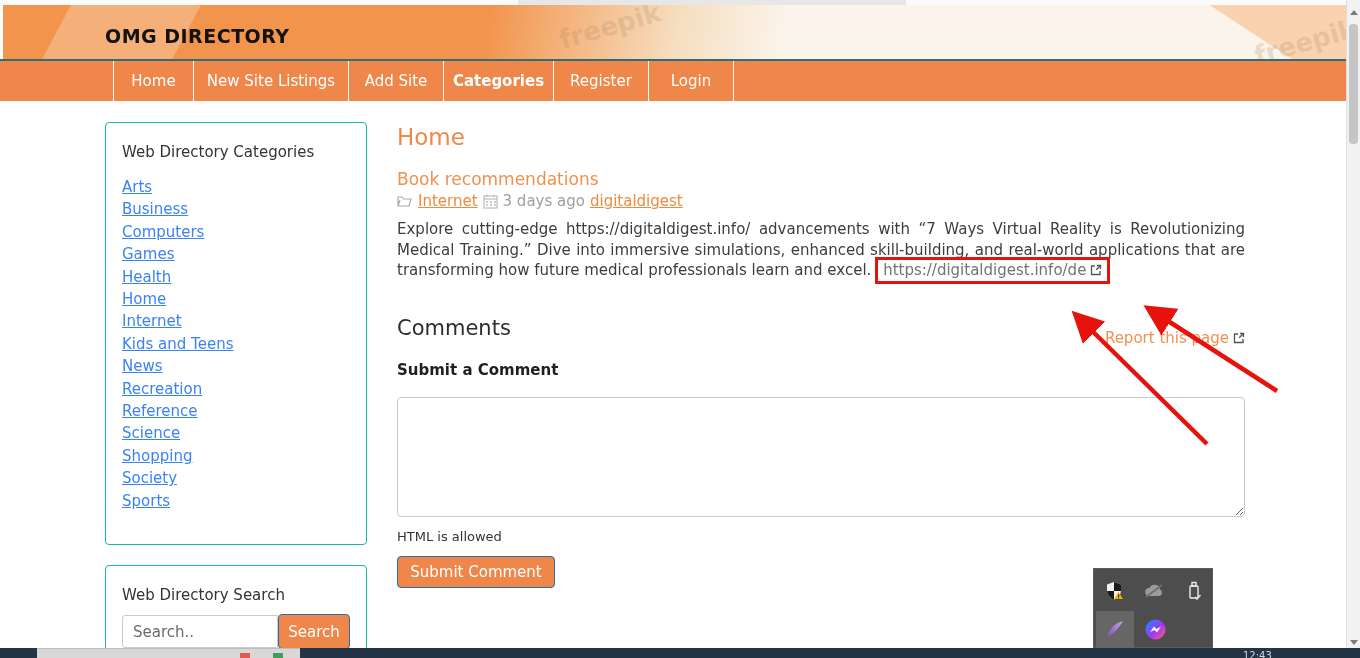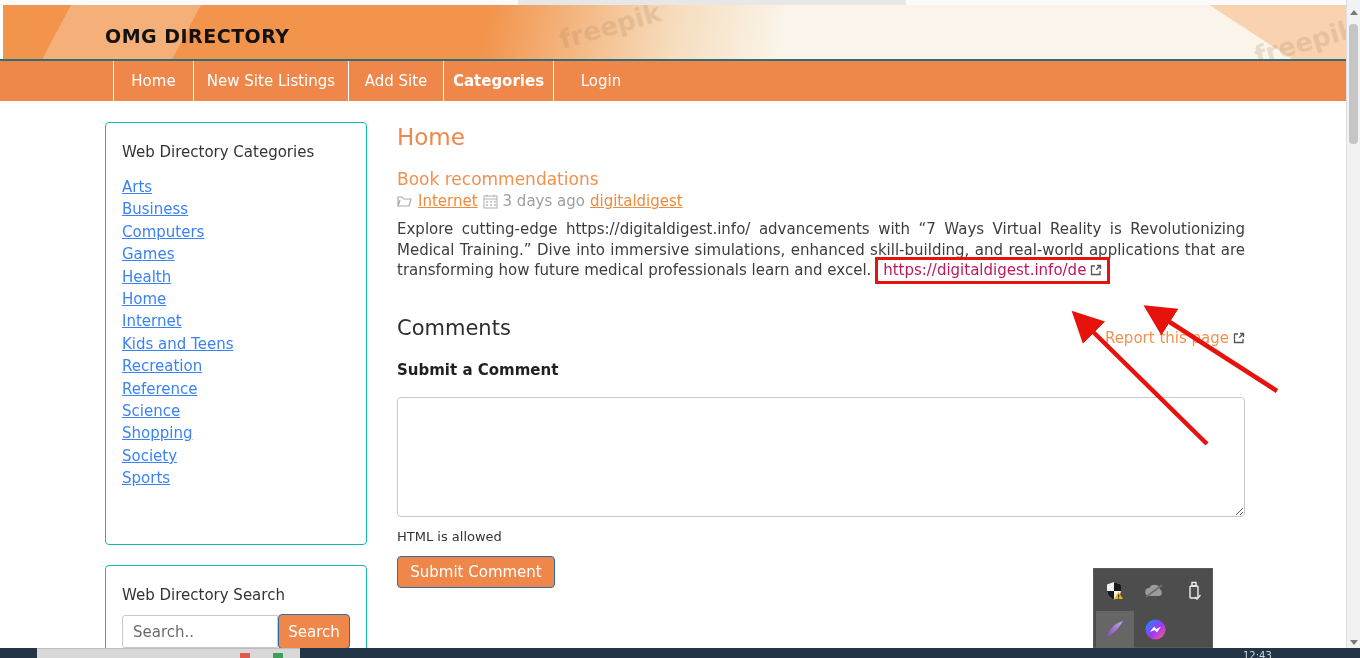--- a/index.html
+++ b/index.html
@@ -49,21 +49,21 @@
 
   
   .main{position:absolute;left:397px;top:120px;width:848px;}
   .page-h{position:absolute;top:4px;margin:0;font-size:23px;font-weight:500;color:#f0874a;}
   .post-title{position:absolute;top:49px;font-size:17px;color:#f0914f;text-decoration:none;}
   .meta{position:absolute;top:72px;font-size:15px;color:#9e9e9e;display:flex;align-items:center;gap:5px;}
   .meta a{color:#ef8a3c;text-decoration:underline;}
   .meta svg{display:block;}
   .para{position:absolute;top:99px;width:848px;margin:0;font-size:15px;line-height:20.6px;color:#3d3d3d;text-align:justify;}
   .redbox{border:3px solid #e8120c;padding:1px 5px 2px 5px;margin:-3px -1px;white-space:nowrap;}
-  .redbox a{color:#be185d;text-decoration:none;}
+  .redbox a{color:#737373;text-decoration:none;}
   .extlink-icon{display:inline-block;vertical-align:-1px;margin-left:4px;}
   .comments-h{position:absolute;top:196px;margin:0;font-size:21px;font-weight:500;color:#2d2d2d;}
   .report{position:absolute;top:209px;right:0;font-size:15px;color:#f0914f;text-decoration:none;}
   .form-h{position:absolute;top:241px;margin:0;font-size:15px;font-weight:bold;color:#1f1f1f;}
   .comment-box{position:absolute;top:277px;width:848px;height:120px;box-sizing:border-box;border:1px solid #c9c9c9;border-radius:4px;resize:vertical;font-family:inherit;}
   .note{position:absolute;top:409px;font-size:13px;color:#333;}
   .submit-btn{position:absolute;top:436px;width:158px;height:32px;}
 
   
   .arrows{position:absolute;left:0;top:0;width:1360px;height:658px;pointer-events:none;z-index:60;}
@@ -103,34 +103,36 @@
     <div class="wm wm1">freepik</div>
     <div class="wm wm2">freepik</div>
     <h1 class="site-title">OMG DIRECTORY</h1>
   </header>
 
   <nav class="nav">
     <a href="#">Home</a>
     <a href="#">New Site Listings</a>
     <a href="#">Add Site</a>
     <a href="#">Categories</a>
+    <a href="#">Register</a>
     <a href="#">Login</a>
   </nav>
 
   <aside class="card card-cats">
     <h3>Web Directory Categories</h3>
     <ul class="cat-list">
       <li><a href="#">Arts</a></li>
       <li><a href="#">Business</a></li>
       <li><a href="#">Computers</a></li>
       <li><a href="#">Games</a></li>
       <li><a href="#">Health</a></li>
       <li><a href="#">Home</a></li>
       <li><a href="#">Internet</a></li>
       <li><a href="#">Kids and Teens</a></li>
+      <li><a href="#">News</a></li>
       <li><a href="#">Recreation</a></li>
       <li><a href="#">Reference</a></li>
       <li><a href="#">Science</a></li>
       <li><a href="#">Shopping</a></li>
       <li><a href="#">Society</a></li>
       <li><a href="#">Sports</a></li>
     </ul>
   </aside>
 
   <aside class="card card-search">

